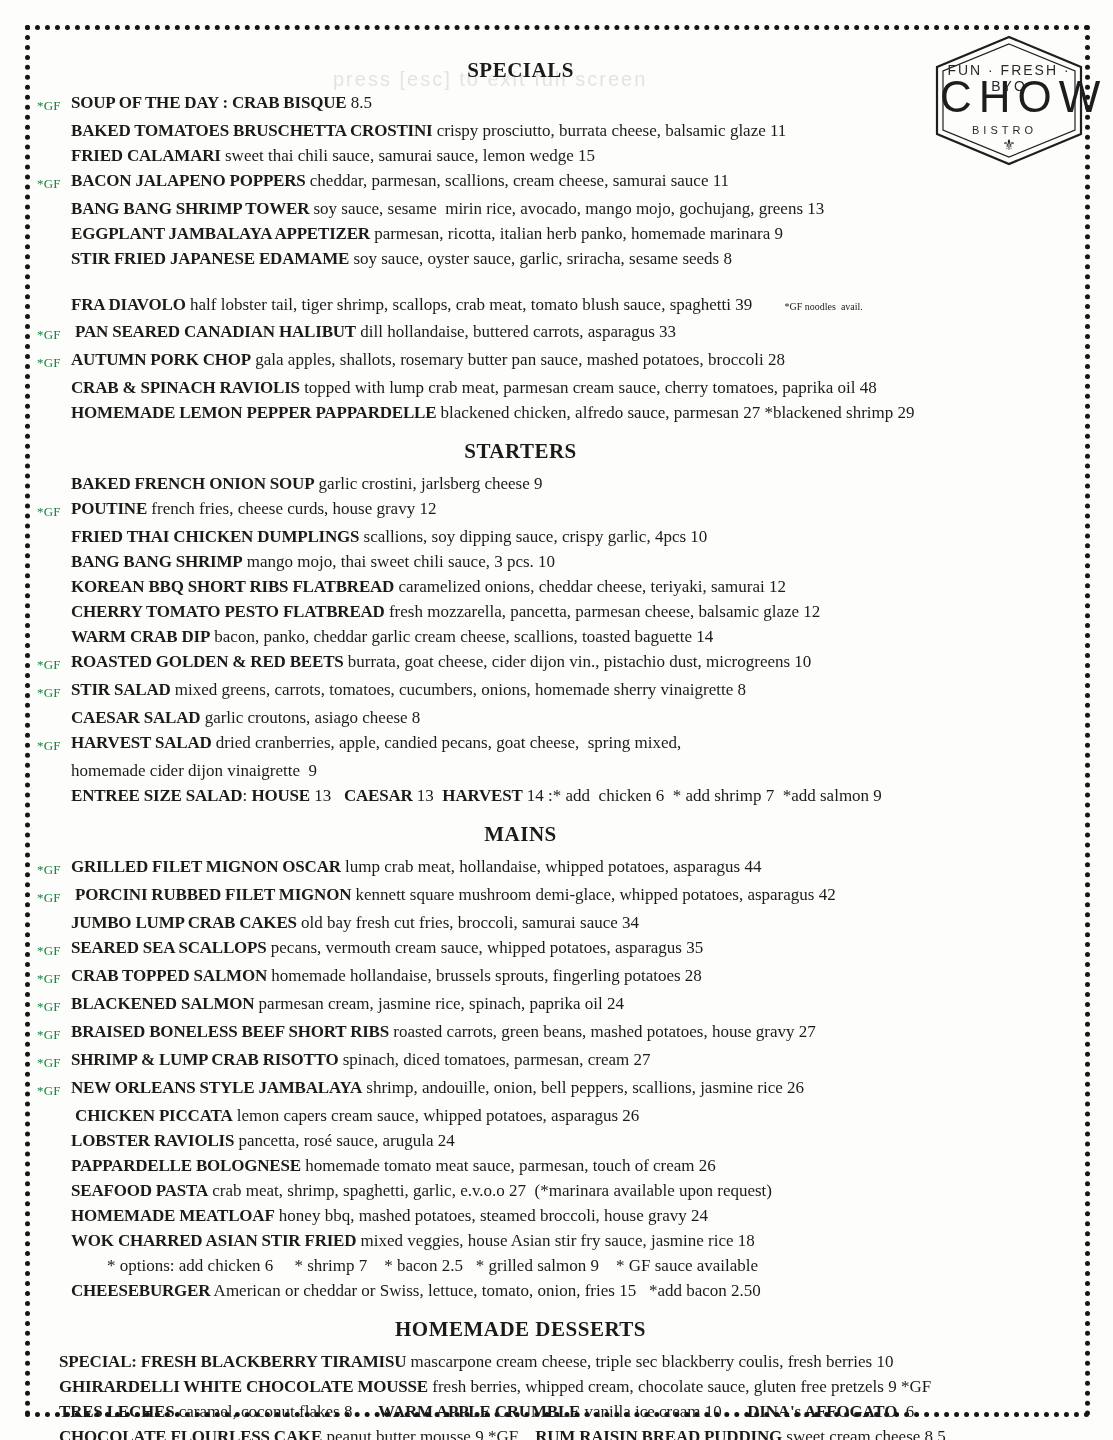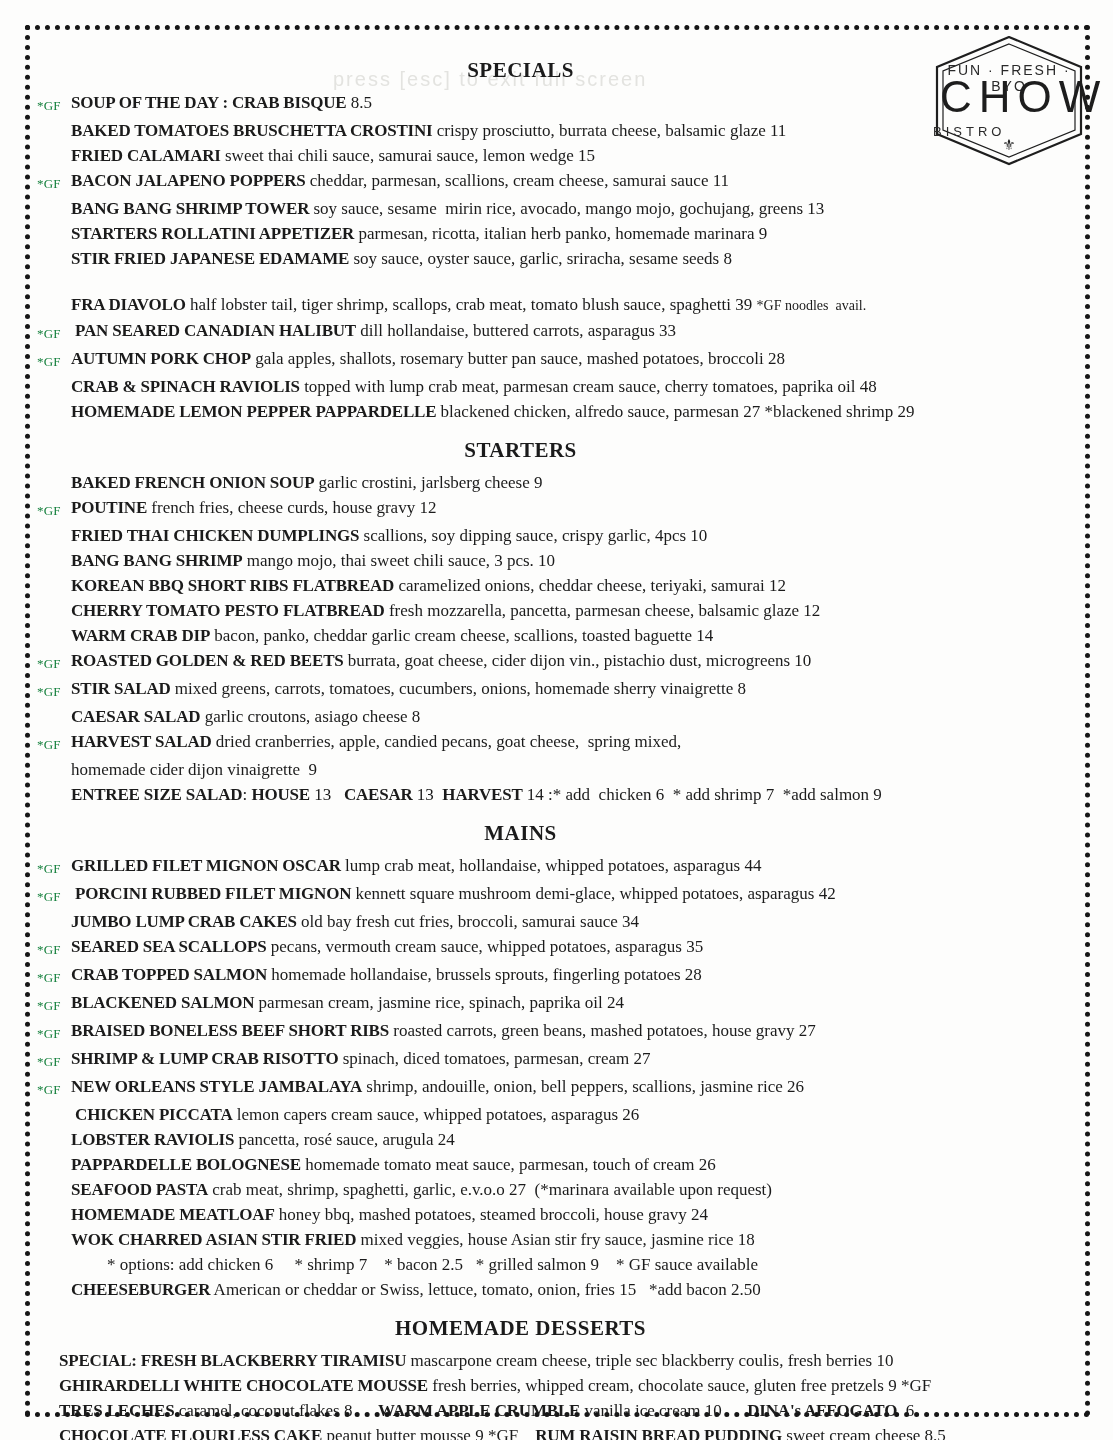--- a/index.html
+++ b/index.html
@@ -13,37 +13,37 @@
   .content{position:absolute;left:37px;top:42px;right:37px;}
   .sec-title{font-size:21px;font-weight:700;text-align:center;
              padding-right:72px;margin:14px 0 7px 0;letter-spacing:.5px;}
   section:first-of-type .sec-title{margin-top:16px;}
   .line{line-height:25px;font-size:17px;display:flex;}
   .line.gap{margin-top:21px;}
   .gf{flex:none;display:inline-block;width:34px;font-size:13px;color:#15803d;
       padding-top:3px;letter-spacing:.2px;}
   .txt{white-space:pre;}
   .txt b{font-weight:700;letter-spacing:-0.2px;}
-  .small{font-size:14px;}
+  .small{font-size:10px;margin-left:28px;}
   .indent .txt{padding-left:36px;}
   .sec-homemade-desserts .gf{width:22px;}
   .disclaimer{margin-top:5px;text-align:center;padding-right:40px;
               font-family:"Liberation Sans","DejaVu Sans",sans-serif;
               font-weight:700;font-size:13px;color:#1d2531;}
   
   .logo{position:absolute;top:36px;right:28px;width:152px;height:130px;}
   .logo svg{position:absolute;left:0;top:0;}
   .logo-tagline{position:absolute;left:0;right:0;top:26px;text-align:center;
                 font-family:"Liberation Sans",sans-serif;font-size:14px;
                 letter-spacing:2px;color:#2a2a2a;}
   .logo-name{position:absolute;left:7px;right:0;top:36px;text-align:center;
              font-family:"Liberation Sans",sans-serif;font-size:44px;font-weight:400;
              letter-spacing:7px;color:#1d1d1d;}
-  .logo-subtitle{position:absolute;left:0;right:9px;top:88px;text-align:left;
-                 font-family:"Liberation Sans",sans-serif;font-size:13px;
+  .logo-subtitle{position:absolute;left:0;right:9px;top:88px;text-align:center;
+                 font-family:"Liberation Sans",sans-serif;font-size:11px;
                  letter-spacing:4px;color:#2a2a2a;}
   .logo-emblem{position:absolute;left:0;right:0;top:100px;text-align:center;
                font-family:"DejaVu Sans",sans-serif;font-size:15px;color:#1d1d1d;}
 </style>
 </head>
 <body>
 
 <div class="page">
   <div class="border-box"></div>
 
@@ -68,21 +68,21 @@
           <div class="line">
             <span class="gf">*GF</span>
             <span class="txt"><b>BACON JALAPENO POPPERS</b><span> cheddar, parmesan, scallions, cream cheese, samurai sauce 11</span></span>
           </div>
           <div class="line">
             <span class="gf"></span>
             <span class="txt"><b>BANG BANG SHRIMP TOWER</b><span> soy sauce, sesame  mirin rice, avocado, mango mojo, gochujang, greens 13</span></span>
           </div>
           <div class="line">
             <span class="gf"></span>
-            <span class="txt"><b>STARTERS ROLLATINI APPETIZER</b><span> parmesan, ricotta, italian herb panko, homemade marinara 9</span></span>
+            <span class="txt"><b>EGGPLANT JAMBALAYA APPETIZER</b><span> parmesan, ricotta, italian herb panko, homemade marinara 9</span></span>
           </div>
           <div class="line">
             <span class="gf"></span>
             <span class="txt"><b>STIR FRIED JAPANESE EDAMAME</b><span> soy sauce, oyster sauce, garlic, sriracha, sesame seeds 8</span></span>
           </div>
           <div class="line gap">
             <span class="gf"></span>
             <span class="txt"><b>FRA DIAVOLO</b><span> half lobster tail, tiger shrimp, scallops, crab meat, tomato blush sauce, spaghetti 39 </span><span class="small">*GF noodles  avail.</span></span>
           </div>
           <div class="line">

